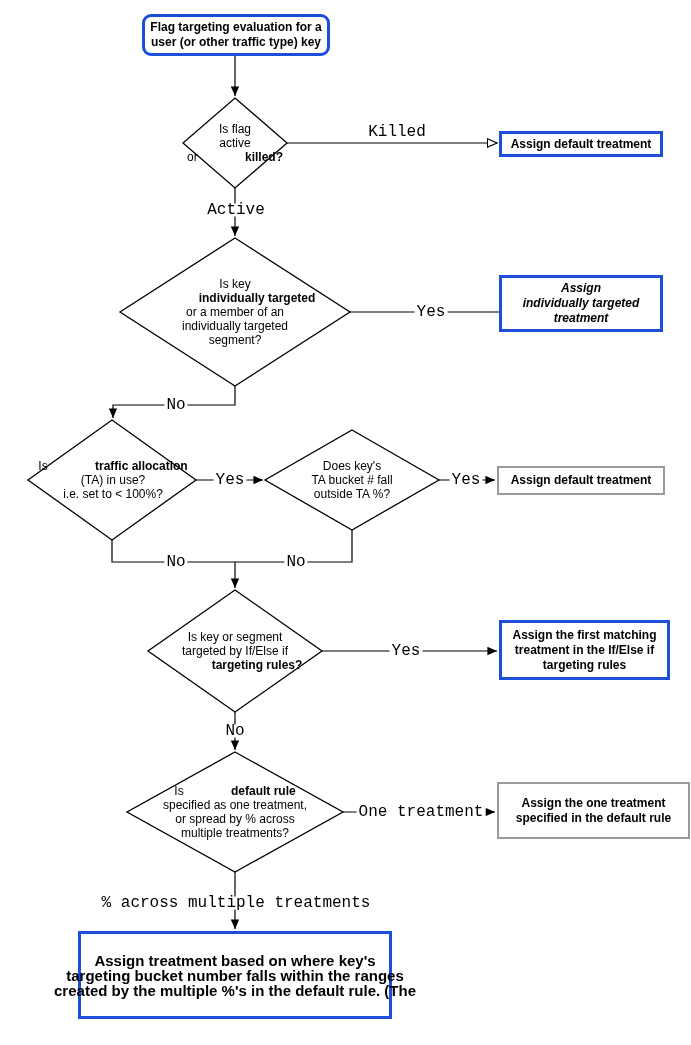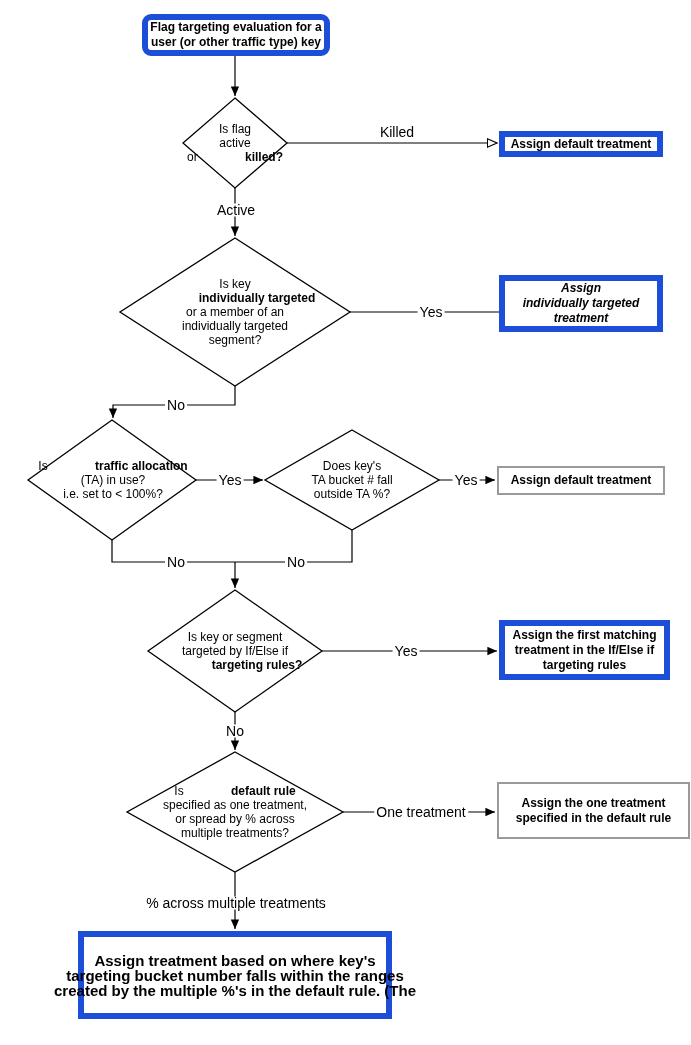--- a/index.html
+++ b/index.html
@@ -7,36 +7,36 @@
     position:relative;
     width:691px;height:1045px;
     background:#ffffff;
     font-family:"Liberation Sans","DejaVu Sans",sans-serif;
     color:#000000;
     overflow:hidden;
   }
   #wires{position:absolute;left:0;top:0;width:691px;height:1045px;}
   .pbox{
     position:absolute;box-sizing:border-box;
-    border:6px solid #1d4ed8;background:#fff;
+    border:3px solid #1d4ed8;background:#fff;
     display:flex;align-items:center;justify-content:center;
     text-align:center;font-weight:bold;font-size:12px;line-height:15px;
   }
   .pbox.rounded{border-radius:9px;}
   .pbox.shadowed{border:2px solid #9a9a9a;}
   .node-label{
     position:absolute;transform:translate(-50%,-50%);
     text-align:center;font-size:12px;line-height:14px;color:#000;
   }
   .node-label .ln{display:block;white-space:nowrap;}
   .b{font-weight:bold;padding-left:44px;}
   .edge-label{
     position:absolute;transform:translate(-50%,-50%);
-    background:#ffffff;font-size:14px;line-height:13px;
-    padding:0 2px;white-space:nowrap;color:#000;
+    background:#ffffff;font-size:16px;line-height:13px;
+    padding:0 2px;white-space:nowrap;color:#000;font-family:Liberation Mono, monospace;
   }
   .edge-label.nobg{background:transparent;}
   .pbox .ln{display:block;white-space:nowrap;}
   #final-box{font-size:15px;line-height:15px;}
 </style>
 </head>
 <body>
 
 <div id="canvas">
 

